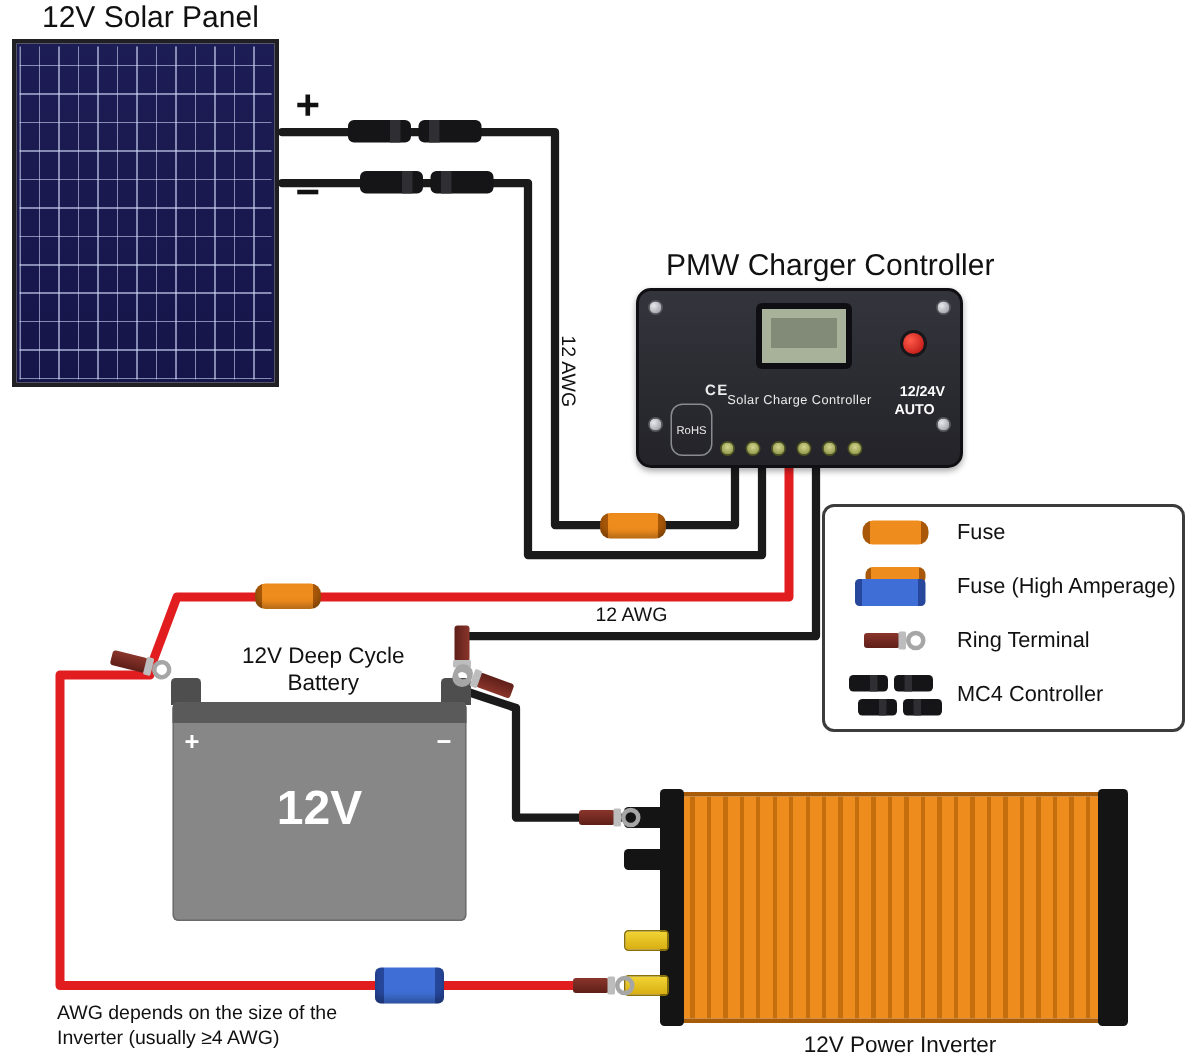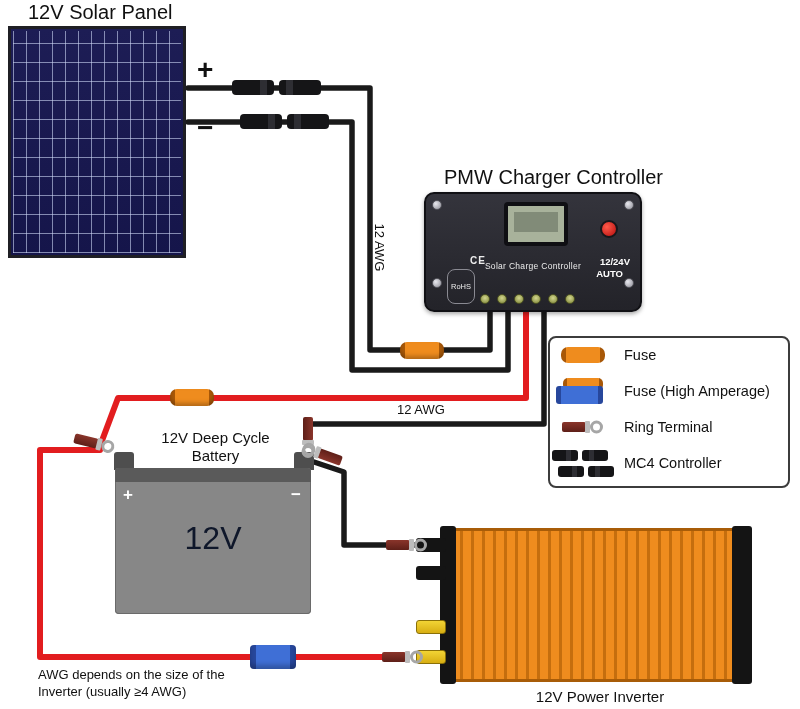--- a/index.html
+++ b/index.html
@@ -48,21 +48,21 @@
   .ctrl-mode { position:absolute; right:17px; top:74px; font-size:9.5px; font-weight:bold; color:#fff; }
   .ctrl-ce { position:absolute; left:28px; top:61px; font-size:10px; font-weight:bold; color:#ececec; letter-spacing:1px;margin-left:16px; }
   .ctrl-rohs { position:absolute; left:21px; top:75px; font-size:7.5px; color:#ececec; border:1px solid #8a8a92; border-radius:8px; padding:12px 3px; }
   .terminals { position:absolute; left:54px; bottom:6px; display:flex; gap:7px; }
   .terminal-screw { width:10px; height:10px; border-radius:50%;
     background:radial-gradient(circle at 50% 38%, #d3d68e, #7c8436); border:1px solid #4d5222; box-sizing:border-box; }
 
   
   .legend { position:absolute; left:548px; top:336px; width:242px; height:152px; z-index:5;
     border:2px solid #3c3c3c; border-radius:8px; background:#fff; box-sizing:border-box;
-    padding:9px 10px 9px 0; display:flex; flex-direction:column; justify-content:space-between; }
+    padding:9px 10px 9px 14px; display:flex; flex-direction:column; justify-content:space-between; }
   .legend-row { display:flex; align-items:center; gap:8px; }
   .legend-icon-col { flex:0 0 66px; display:flex; justify-content:center; align-items:center; }
   .legend-label { font-size:14.5px; color:#111; white-space:nowrap; }
 
   
   .fuse-orange { position:absolute; width:44px; height:17px; border-radius:7px; z-index:4;
     background:linear-gradient(90deg,#a85808 0 5px,#ef8c1e 5px 39px,#a85808 39px 44px);
     box-shadow:inset 0 -3px 4px rgba(0,0,0,.25); }
   .fuse-blue { position:absolute; width:46px; height:24px; border-radius:4px; z-index:4;
     background:linear-gradient(90deg,#27479c 0 6px,#3f6fd6 6px 40px,#27479c 40px 46px);
@@ -83,21 +83,21 @@
   .ring-term::after { content:""; position:absolute; right:-17px; top:50%; transform:translateY(-50%);
     width:13px; height:13px; border:3.5px solid #a6a6a6; border-radius:50%; box-sizing:border-box; }
   .ring-term.static { position:relative; }
 
   
   .battery { position:absolute; left:115px; top:468px; width:196px; height:146px; z-index:3;
     background:#878787; border-radius:4px; box-shadow:inset 0 0 0 1px #6a6a6a; }
   .battery-strip { position:absolute; left:0; right:0; top:0; height:14px; background:#5a5a5a; border-radius:4px 4px 0 0; }
   .battery-plus { position:absolute; left:8px; top:17px; color:#fff; font-weight:bold; font-size:17px; }
   .battery-minus { position:absolute; right:10px; top:17px; color:#fff; font-weight:bold; font-size:17px; }
-  .battery-value { position:absolute; left:0; right:0; top:52px; text-align:center; color:#0f172a; font-size:32px; font-weight:normal; }
+  .battery-value { position:absolute; left:0; right:0; top:52px; text-align:center; color:#ffffff; font-size:32px; font-weight:bold; }
   .post { position:absolute; width:20px; height:18px; background:#4e4e4e; border-radius:3px 3px 0 0; z-index:2; }
 
   
   .inverter-body { position:absolute; left:452px; top:528px; width:296px; height:154px; z-index:3;
     background:repeating-linear-gradient(90deg,#ef8c1e 0 8px,#c56e0e 8px 11px);
     border-top:3px solid #a85c08; border-bottom:3px solid #a85c08; box-sizing:border-box; }
   .inverter-cap { position:absolute; background:#141414; border-radius:3px; z-index:4; }
   .connector { position:absolute; width:30px; height:14px; border-radius:3px; z-index:4; }
   .connector.black { background:#141414; }
   .connector.yellow { background:linear-gradient(180deg,#f2d435,#d8ae12); border:1px solid #8a7008; box-sizing:border-box; }

